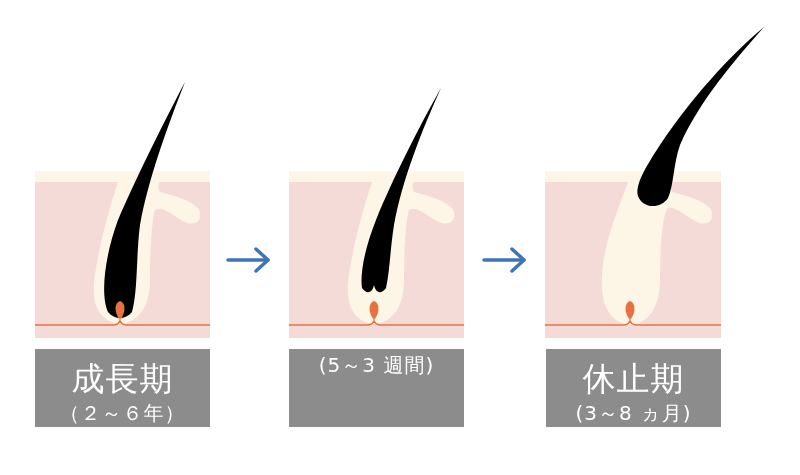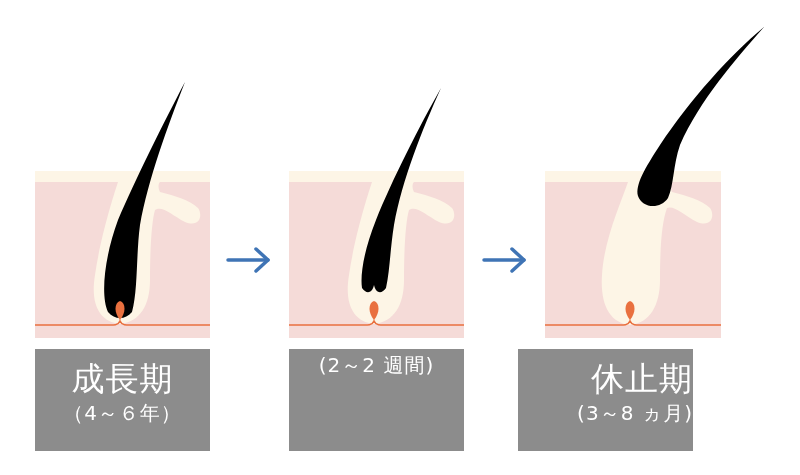--- a/index.html
+++ b/index.html
@@ -1,17 +1,17 @@
 <!DOCTYPE html>
 <html><head>
 <meta charset="utf-8">
 <style>
   html,body{margin:0;padding:0;background:#ffffff;}
   body{width:800px;height:475px;position:relative;overflow:hidden;font-family:"DejaVu Sans","Liberation Sans",sans-serif;}
-  .label-box{position:absolute;top:349px;width:175px;height:102px;background:#8c8c8c;color:#ffffff;text-align:center;box-sizing:border-box;}
+  .label-box{position:absolute;top:349px;width:175px;height:78px;background:#8c8c8c;color:#ffffff;text-align:center;box-sizing:border-box;}
   .label-title{display:block;font-size:33px;line-height:36px;margin-top:12px;letter-spacing:1px;}
   .label-sub{display:block;font-size:20px;line-height:24px;margin-top:4px;letter-spacing:1px;}
   .arrow{position:absolute;top:247px;width:46px;height:26px;}
 </style>
 </head>
 <body>
 
 <div class="stage">
   <svg width="800" height="475" style="position:absolute;left:0;top:0;">
 
@@ -21,54 +21,54 @@
     <path d="M118 182 C 112 200, 100 240, 95 275 C 90 305, 100 322, 120 324 C 140 322, 150 305, 150 280 C 150 245, 152 220, 155 210 C 162 205, 172 215, 185 222 C 200 228, 203 215, 198 208 C 190 200, 175 196, 160 192 C 158 188, 158 184, 160 182 Z" fill="#fdf5e6"></path>
 
     <path d="M185 82 C 165 120, 135 180, 118 220 C 105 255, 100 295, 108 312 C 115 320, 125 320, 132 312 C 138 290, 136 255, 140 225 C 148 180, 168 125, 185 82 Z" fill="#000000"></path>
 
     <path d="M120 301 C 114 303, 114 313, 120 320 C 126 313, 126 303, 120 301 Z" fill="#e9703f"></path>
 
     <path d="M35 325 L105 325 C 112 325, 118 326, 120 321 C 122 326, 128 325, 135 325 L210 325" stroke="#e9703f" stroke-width="1.6" fill="none"></path>
   </svg>
   <div class="label-box" style="left:35px;">
     <span class="label-title">成長期</span>
-    <span class="label-sub">（4～６年）</span>
+    <span class="label-sub">（２～６年）</span>
   </div>
 </div>
 
 <svg class="arrow" style="left:226px;" viewBox="0 0 46 26">
   <line x1="2" y1="13" x2="42" y2="13" stroke="#3f74b5" stroke-width="3.5" stroke-linecap="round"></line>
   <polyline points="30,2 42,13 30,24" stroke="#3f74b5" stroke-width="3.5" fill="none" stroke-linecap="round" stroke-linejoin="round"></polyline>
 </svg>
 
 <div class="stage">
   <svg width="800" height="475" style="position:absolute;left:0;top:0;">
     <rect x="289" y="171" width="175" height="167" fill="#f5dbd8"></rect>
     <rect x="289" y="171" width="175" height="11" fill="#fdf5e6"></rect>
     <path d="M372 182 C 366 200, 354 240, 349 275 C 344 305, 354 322, 374 324 C 394 322, 404 305, 404 280 C 404 245, 406 220, 409 210 C 416 205, 426 215, 439 222 C 454 228, 457 215, 452 208 C 444 200, 429 196, 414 192 C 412 188, 412 184, 414 182 Z" fill="#fdf5e6"></path>
     <path d="M441 88 C 420 125, 392 180, 376 220 C 364 250, 360 275, 362 288 C 366 294, 372 294, 374 285 C 376 294, 382 294, 386 288 C 390 270, 390 250, 394 225 C 402 180, 422 130, 441 88 Z" fill="#000000"></path>
     <path d="M374 301 C 368 303, 368 313, 374 320 C 380 313, 380 303, 374 301 Z" fill="#e9703f"></path>
     <path d="M289 325 L359 325 C 366 325, 372 326, 374 321 C 376 326, 382 325, 389 325 L464 325" stroke="#e9703f" stroke-width="1.6" fill="none"></path>
   </svg>
   <div class="label-box" style="left:289px;">
-    <span class="label-sub">(2～2 週間)</span>
+    <span class="label-sub">(5～3 週間)</span>
   </div>
 </div>
 
 <svg class="arrow" style="left:482px;" viewBox="0 0 46 26">
   <line x1="2" y1="13" x2="42" y2="13" stroke="#3f74b5" stroke-width="3.5" stroke-linecap="round"></line>
   <polyline points="30,2 42,13 30,24" stroke="#3f74b5" stroke-width="3.5" fill="none" stroke-linecap="round" stroke-linejoin="round"></polyline>
 </svg>
 
 <div class="stage">
   <svg width="800" height="475" style="position:absolute;left:0;top:0;">
     <rect x="545" y="171" width="176" height="167" fill="#f5dbd8"></rect>
     <rect x="545" y="171" width="176" height="11" fill="#fdf5e6"></rect>
     <path d="M628 182 C 620 205, 604 240, 602 275 C 600 305, 610 323, 630 325 C 650 323, 660 305, 660 280 C 660 245, 662 222, 667 208 C 674 205, 684 215, 697 222 C 712 228, 715 215, 710 208 C 702 200, 687 196, 672 192 C 670 188, 670 184, 672 182 Z" fill="#fdf5e6"></path>
     <path d="M764 27 C 730 55, 690 100, 660 145 C 645 168, 635 185, 638 196 C 642 208, 660 210, 668 198 C 674 185, 673 165, 680 145 C 700 100, 735 60, 764 27 Z" fill="#000000"></path>
     <path d="M630 301 C 624 303, 624 313, 630 320 C 636 313, 636 303, 630 301 Z" fill="#e9703f"></path>
     <path d="M545 325 L615 325 C 622 325, 628 326, 630 321 C 632 326, 638 325, 645 325 L721 325" stroke="#e9703f" stroke-width="1.6" fill="none"></path>
   </svg>
-  <div class="label-box" style="left:518px;text-align:right;">
+  <div class="label-box" style="left:546px;">
     <span class="label-title">休止期</span>
     <span class="label-sub">(3～8 ヵ月)</span>
   </div>
 </div>
 
 </body></html>

